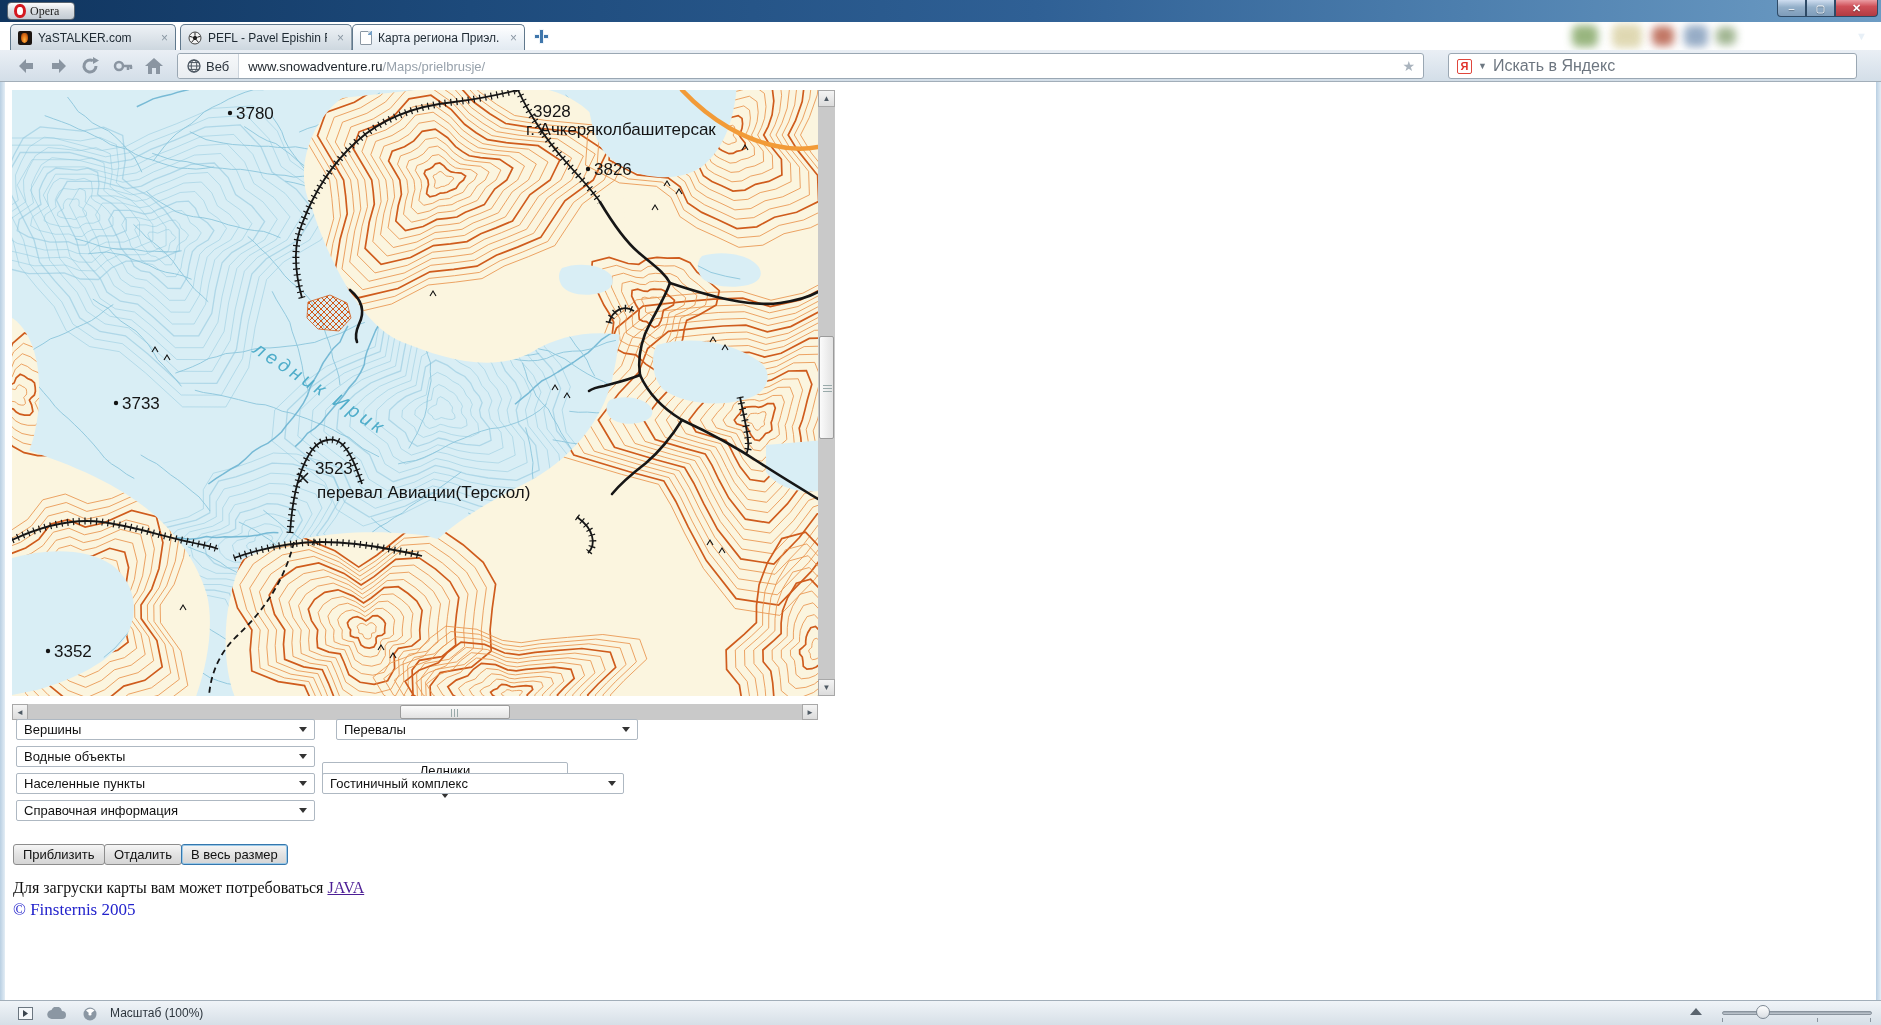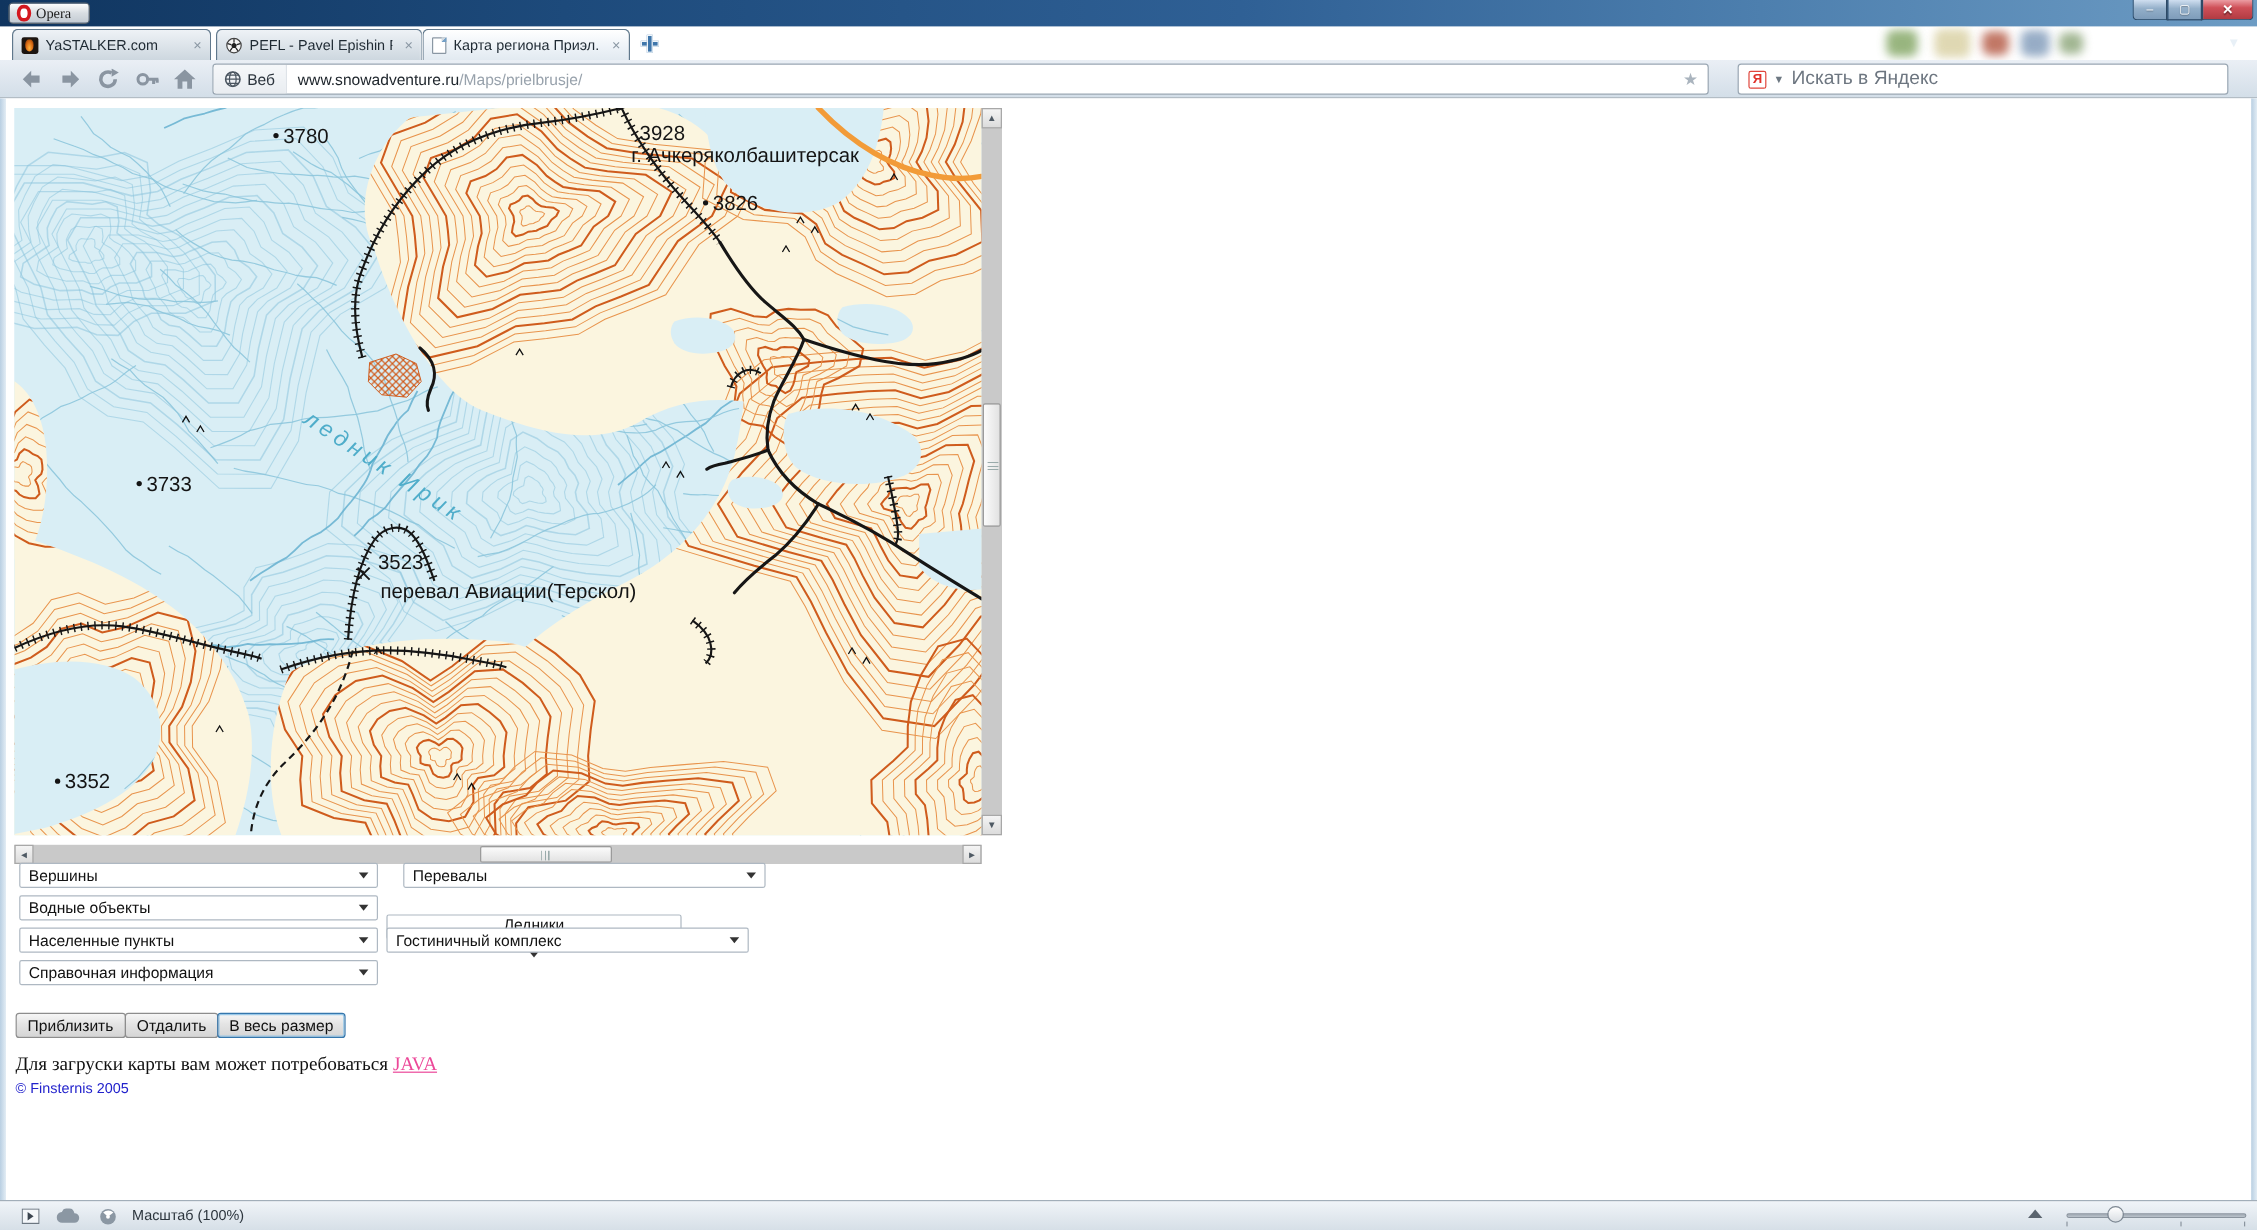--- a/index.html
+++ b/index.html
@@ -95,23 +95,23 @@
     border-top:5px solid #333; }
 
   
   .pbtn { position:absolute; height:21px; font-family:"Liberation Sans",sans-serif; font-size:13px; color:#111;
     background:linear-gradient(#f6f6f6,#e4e4e4 45%,#d5d5d5); border:1px solid #8d8d8d; border-radius:3px; padding:0 9px; }
   .pbtn.focused { border:1px solid #3577ad; box-shadow:0 0 0 1px #99c8e8 inset; }
 
   
   #java-note { position:absolute; left:13px; top:797px; font-family:"Liberation Serif",serif;
     font-size:16px; color:#111; }
-  #java-note a { color:#ec4899; }
-  #copyright { position:absolute; left:13px; top:818px; font-family:Liberation Sans, sans-serif;
-    font-size:12px; color:#2222cc; }
+  #java-note a { color:#4c1d95; }
+  #copyright { position:absolute; left:13px; top:818px; font-family:Liberation Serif, serif;
+    font-size:17px; color:#2222cc; }
 
   
   #statusbar { position:absolute; left:0; top:1000px; width:1881px; height:25px;
     background:linear-gradient(#f0f4f8,#d6dfe7); border-top:1px solid #a2aeb9; }
   #status-text { position:absolute; left:110px; top:5px; font-size:12px; color:#2c353d;text-align:center; }
   #zoom-tri { position:absolute; left:1690px; top:7px; width:0; height:0;
     border-left:6px solid transparent; border-right:6px solid transparent; border-bottom:7px solid #5a646e; }
   #zoom-track { position:absolute; left:1722px; top:10px; width:150px; height:4px;
     background:linear-gradient(#9aa4ae,#c2cad2); border-radius:2px; border:1px solid #8a949e; }
   #zoom-thumb { position:absolute; left:1756px; top:4px; width:14px; height:14px; border-radius:50%;

